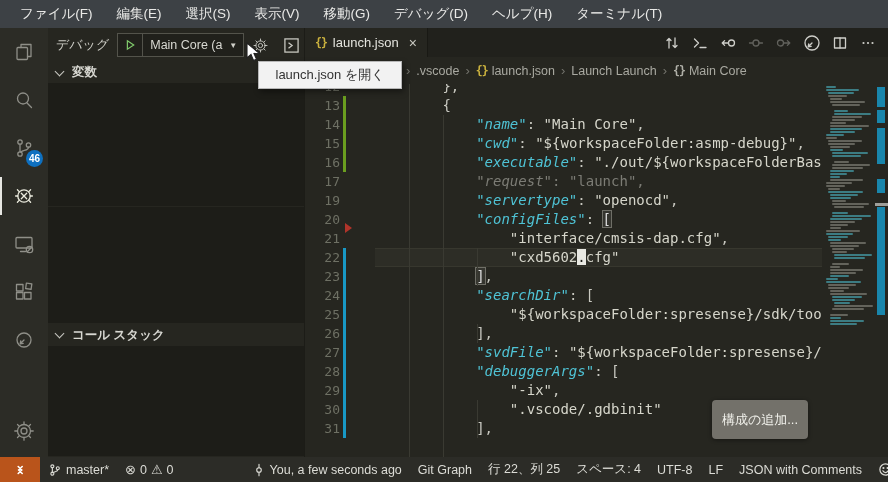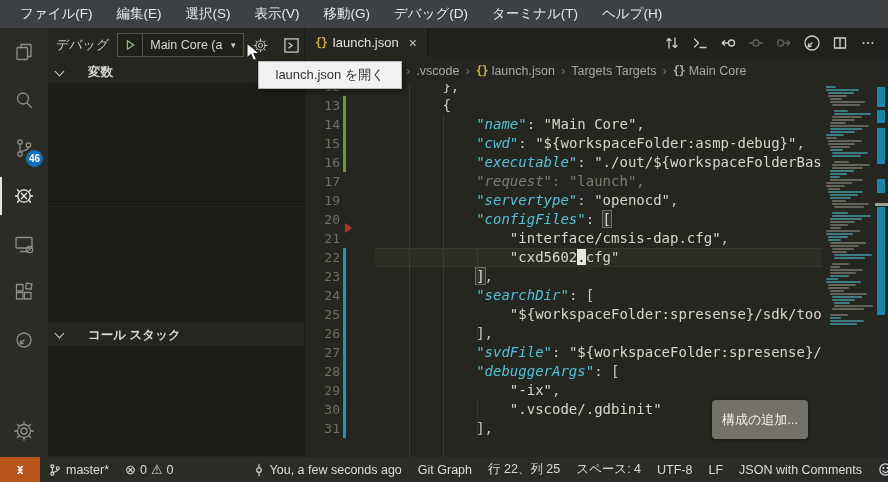--- a/index.html
+++ b/index.html
@@ -29,21 +29,21 @@
   .dt-label { font-size:13px; color:#cfcfc8; white-space:nowrap; }
   .config-box { height:24px; display:flex; align-items:center; background:#20201b; border:1px solid #53534b; }
   .cb-play { width:24px; display:flex; align-items:center; justify-content:center; color:#7fc96b; }
   .cb-sep { width:1px; align-self:stretch; background:#53534b; }
   .cb-label { font-size:12.5px; color:#d8d8d2; padding:0 4px 0 7px; white-space:nowrap; overflow:hidden; width:86px; }
   .cb-caret { font-size:8px; color:#cfcfc8; padding-right:6px; }
   .dt-icon { color:#c9c9c2; display:flex; align-items:center; justify-content:center; width:22px; height:22px; }
   .dt-icon.console { margin-left:6px; }
   .section { display:flex; flex-direction:column; }
   .section-header { height:21px; display:flex; align-items:center; font-size:12.5px; font-weight:bold;
-                    color:#d8d8d2; flex:none;gap:16px; }
+                    color:#d8d8d2; flex:none; }
   .chev { width:7px; height:7px; border-right:1.5px solid #c9c9c2; border-bottom:1.5px solid #c9c9c2;
           transform:rotate(45deg); margin:-3px 9px 0 8px; flex:none; }
   .section-body { background:#1d1d18; margin:0 0 1px 0; }
   .body-vars { height:123px; } .body-watch { height:116px; } .body-stack { flex:1; }
   .hdr-watch { height:22px; } .hdr-stack { height:22px; }
 
   
   .editor-region { position:absolute; left:305px; top:28px; width:583px; height:429px; display:flex; flex-direction:column; }
   .tabstrip { height:29px; background:#21211c; display:flex; flex:none; align-items:stretch; }
   .tab { display:flex; align-items:center; gap:6px; padding:0 10px; background:#262620; border-right:1px solid #191914;
@@ -114,22 +114,22 @@
 </head>
 <body>
 
 <div class="menubar" id="menubar">
     <span class="menu-item">ファイル(F)</span>
     <span class="menu-item">編集(E)</span>
     <span class="menu-item">選択(S)</span>
     <span class="menu-item">表示(V)</span>
     <span class="menu-item">移動(G)</span>
     <span class="menu-item">デバッグ(D)</span>
+    <span class="menu-item">ヘルプ(H)</span>
     <span class="menu-item">ターミナル(T)</span>
-    <span class="menu-item">ヘルプ(H)</span>
   </div>
 
 <div class="activitybar">
   <div id="ab-items">
       <div class="ab-item">
         <svg width="24" height="24" viewBox="0 0 24 24" fill="none" stroke="currentColor" stroke-width="1.3" stroke-linecap="round" stroke-linejoin="round">
           <rect x="5" y="7.5" width="10.5" height="12" rx="1"></rect>
           <path d="M9 7.5 V4.5 h10 v12 h-3.5"></path>
         </svg>
       </div>
@@ -296,21 +296,21 @@
       <span class="bc-item">
         <span>.vscode</span>
       </span>
       <span class="bc-sep">›</span>
       <span class="bc-item">
         <span class="braces yellow">{}</span>
         <span>launch.json</span>
       </span>
       <span class="bc-sep">›</span>
       <span class="bc-item">
-        <span>Targets Targets</span>
+        <span>Launch Launch</span>
       </span>
       <span class="bc-sep">›</span>
       <span class="bc-item">
         <span class="braces gray">{}</span>
         <span>Main Core</span>
       </span>
     </div>
   <div class="code-area" id="code-area">
     <div class="guide" style="left:104px; top:0; bottom:0;"></div>
     <div class="guide" style="left:138px; top:31px; bottom:0;"></div>

